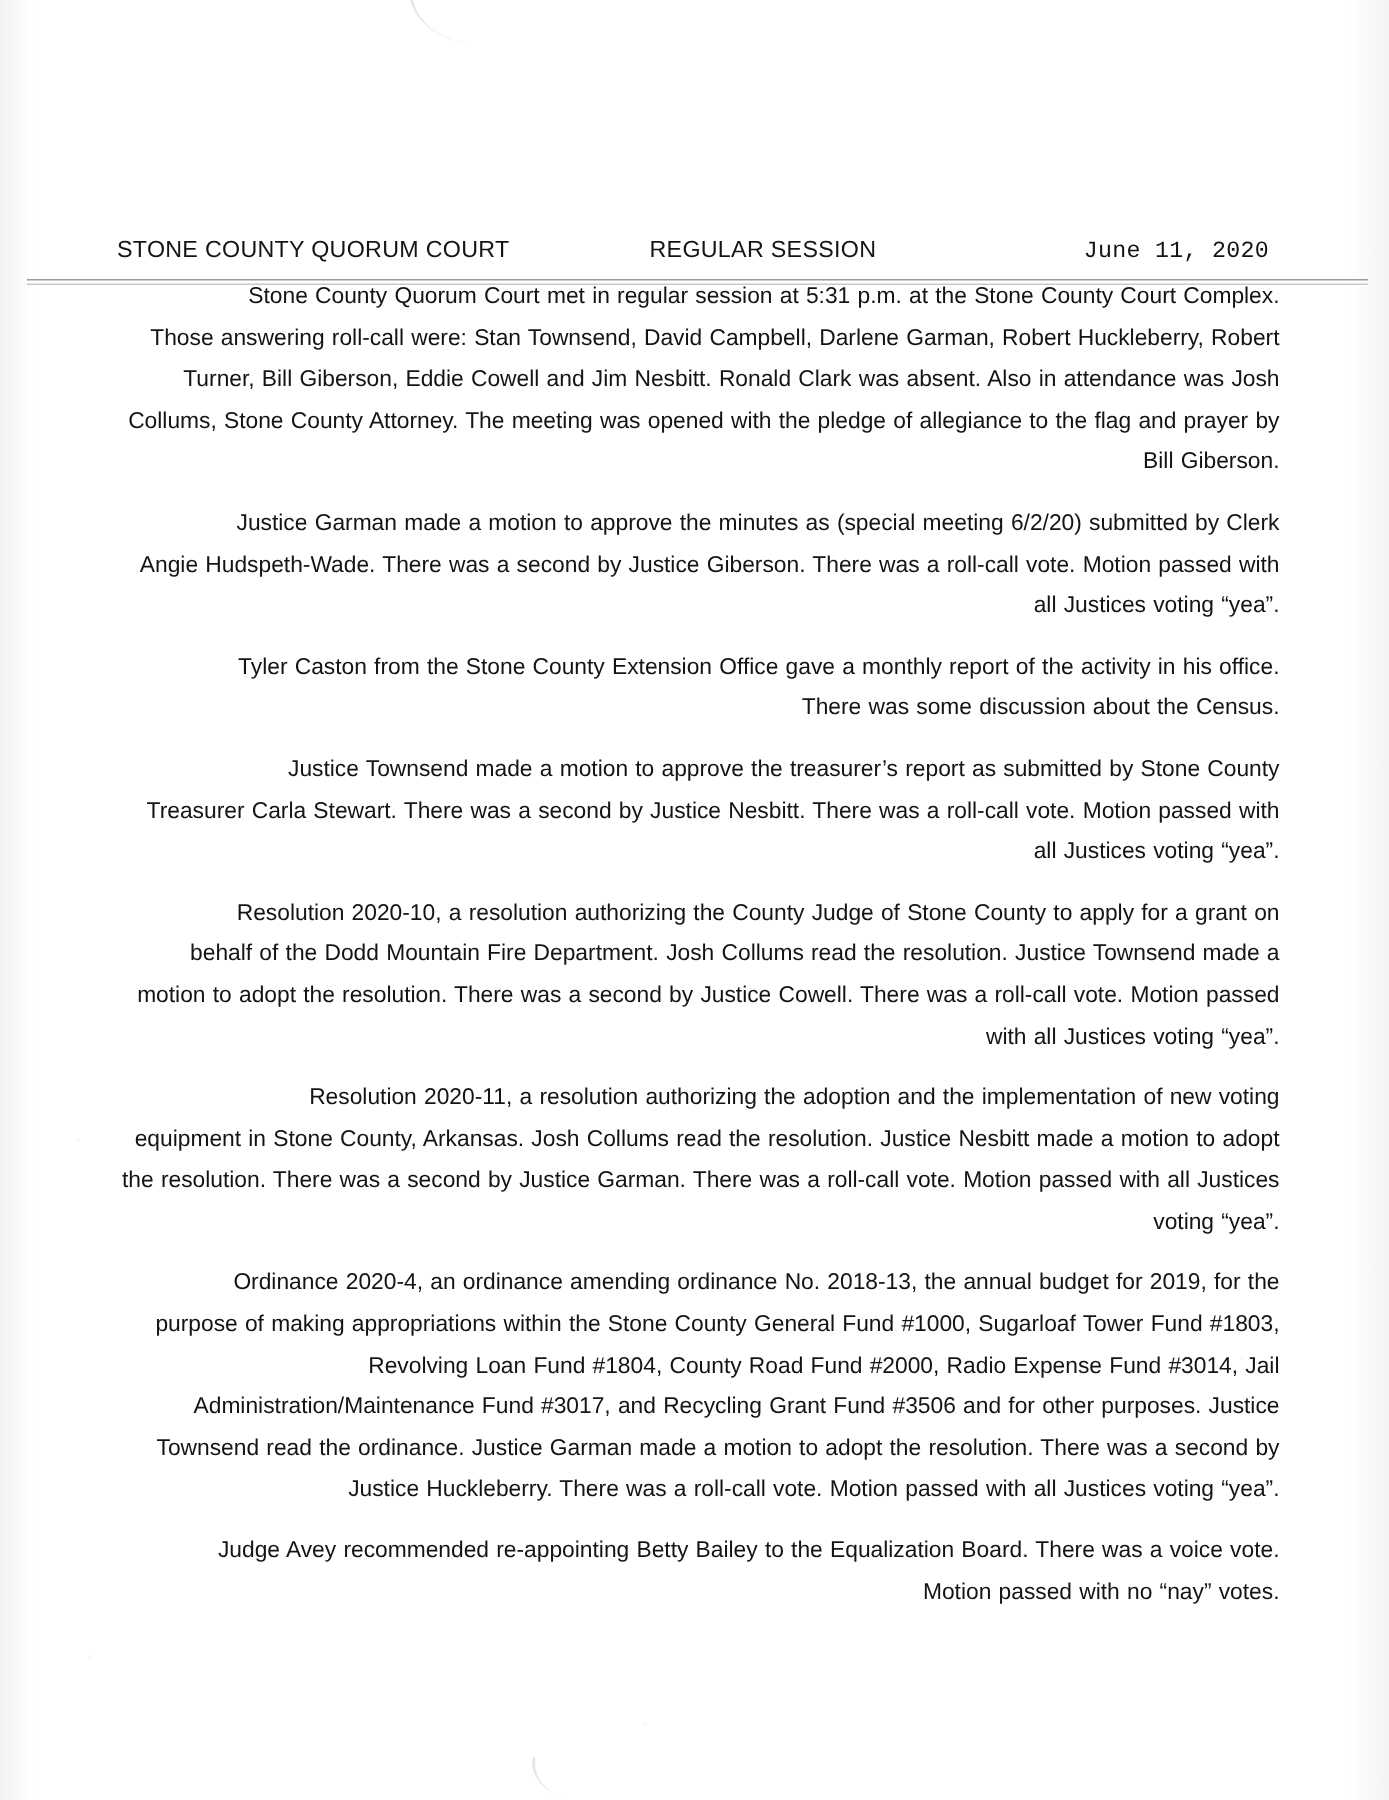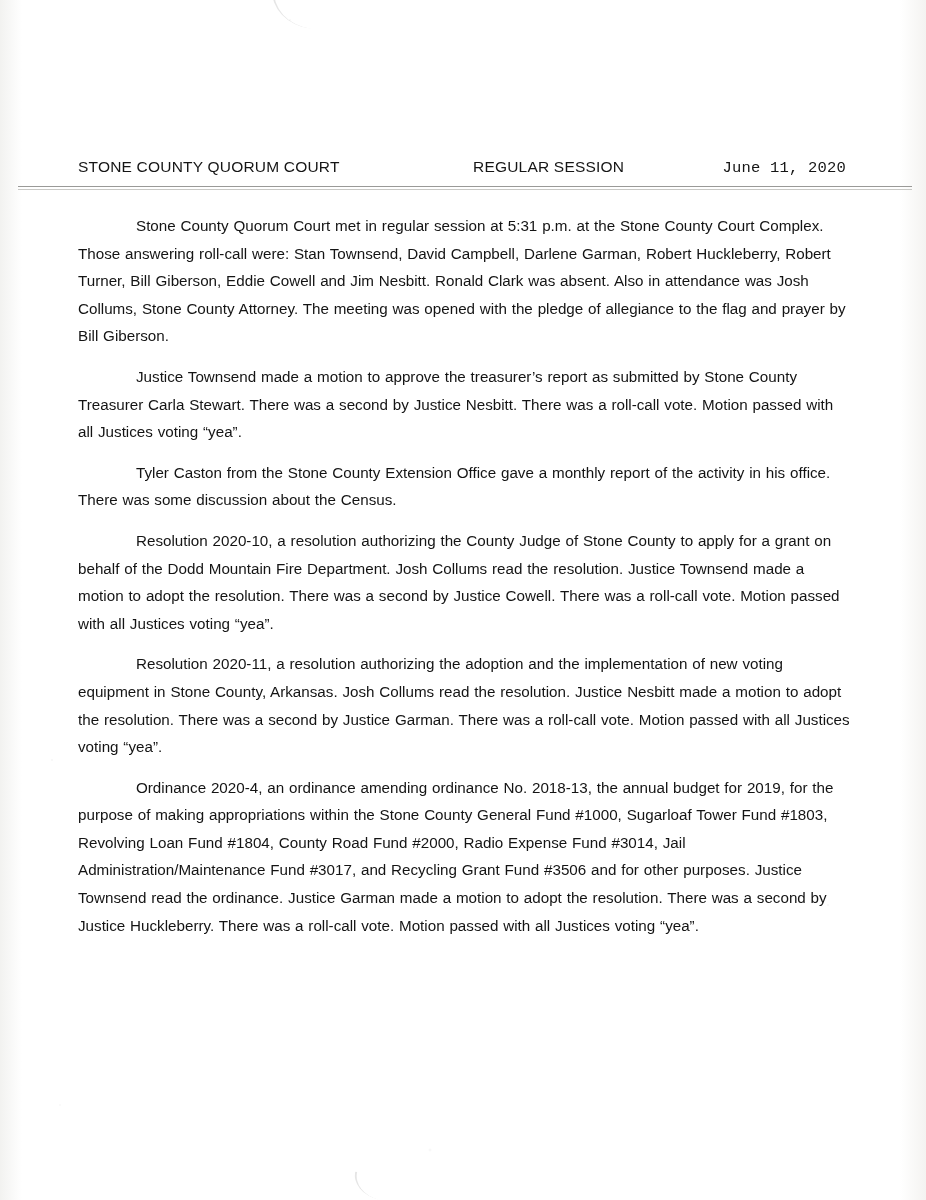--- a/index.html
+++ b/index.html
@@ -83,21 +83,20 @@
     color: #151515;
   }
   .doc-header .org {
     width: 355px;
     white-space: nowrap;
   }
   .doc-header .session {
     width: 240px;
     text-align: left;
     white-space: nowrap;
-    margin-left: 40px;
   }
   .doc-header .date {
     flex: 1;
     text-align: right;
     white-space: nowrap;
     font-family: Liberation Mono, monospace;
   }
 
   .header-rule {
     position: absolute;
@@ -110,26 +109,26 @@
   .header-rule.second {
     top: 189px;
     height: 1px;
     background: #c9c9c6;
   }
 
   
   .body-text {
     position: absolute;
     left: 78px;
-    top: 212px;
+    top: 184px;
     width: 775px;
     font-size: 15.2px;
     line-height: 27.6px;
     color: #141414;
-    text-align: left;
+    text-align: right;
   }
   .body-text p {
     margin: 0 0 13px 0;
     text-indent: 58px;
     word-spacing: 0.6px;
   }
 </style>
 </head>
 <body>
 
@@ -144,21 +143,23 @@
       <span class="org">STONE COUNTY QUORUM COURT</span>
       <span class="session">REGULAR SESSION</span>
       <span class="date">June 11, 2020</span>
     </div>
 
     <div class="header-rule"></div>
     <div class="header-rule second"></div>
 
     <div class="body-text">
       <p>Stone County Quorum Court met in regular session at 5:31 p.m. at the Stone County Court Complex.  Those answering roll-call were:  Stan Townsend, David Campbell, Darlene Garman, Robert Huckleberry, Robert Turner, Bill Giberson, Eddie Cowell and Jim Nesbitt.  Ronald Clark was absent.  Also in attendance was Josh Collums, Stone County Attorney.  The meeting was opened with the pledge of allegiance to the flag and prayer by Bill Giberson.</p>
+      <p>Justice Garman made a motion to approve the minutes as (special meeting 6/2/20) submitted by Clerk Angie Hudspeth-Wade.  There was a second by Justice Giberson.  There was a roll-call vote.  Motion passed with all Justices voting “yea”.</p>
+      <p>Tyler Caston from the Stone County Extension Office gave a monthly report of the activity in his office.  There was some discussion about the Census.</p>
       <p>Justice Townsend made a motion to approve the treasurer’s report as submitted by Stone County Treasurer Carla Stewart.  There was a second by Justice Nesbitt.  There was a roll-call vote.  Motion passed with all Justices voting “yea”.</p>
-      <p>Tyler Caston from the Stone County Extension Office gave a monthly report of the activity in his office.  There was some discussion about the Census.</p>
       <p>Resolution 2020-10, a resolution authorizing the County Judge of Stone County to apply for a grant on behalf of the Dodd Mountain Fire Department.  Josh Collums read the resolution.  Justice Townsend made a motion to adopt the resolution.  There was a second by Justice Cowell.  There was a roll-call vote.  Motion passed with all Justices voting “yea”.</p>
       <p>Resolution 2020-11, a resolution authorizing the adoption and the implementation of new voting equipment in Stone County, Arkansas.  Josh Collums read the resolution.  Justice Nesbitt made a motion to adopt the resolution.  There was a second by Justice Garman.  There was a roll-call vote.  Motion passed with all Justices voting “yea”.</p>
       <p>Ordinance 2020-4, an ordinance amending ordinance No. 2018-13, the annual budget for 2019, for the purpose of making appropriations within the Stone County General Fund #1000, Sugarloaf Tower Fund #1803, Revolving Loan Fund #1804, County Road Fund #2000, Radio Expense Fund #3014, Jail Administration/Maintenance Fund #3017, and Recycling Grant Fund #3506 and for other purposes.  Justice Townsend read the ordinance.  Justice Garman made a motion to adopt the resolution.  There was a second by Justice Huckleberry.  There was a roll-call vote.  Motion passed with all Justices voting “yea”.</p>
+      <p>Judge Avey recommended re-appointing Betty Bailey to the Equalization Board.  There was a voice vote.  Motion passed with no “nay” votes.</p>
     </div>
 
   </div>
 </div>
 
 </body></html>

